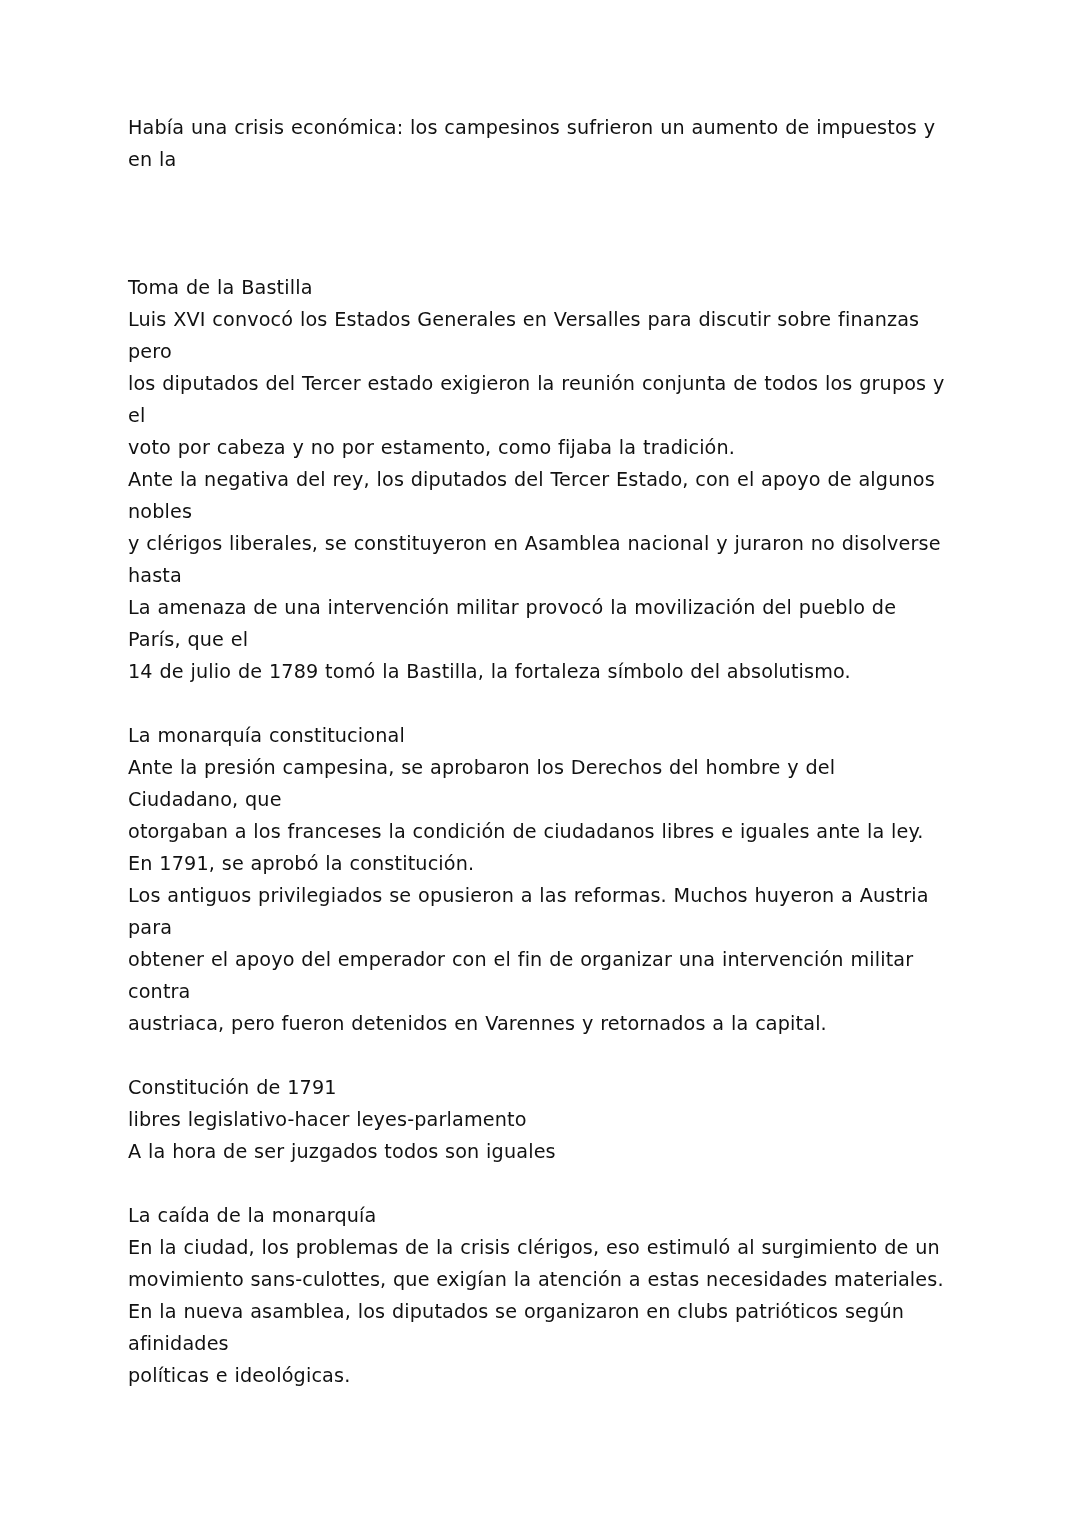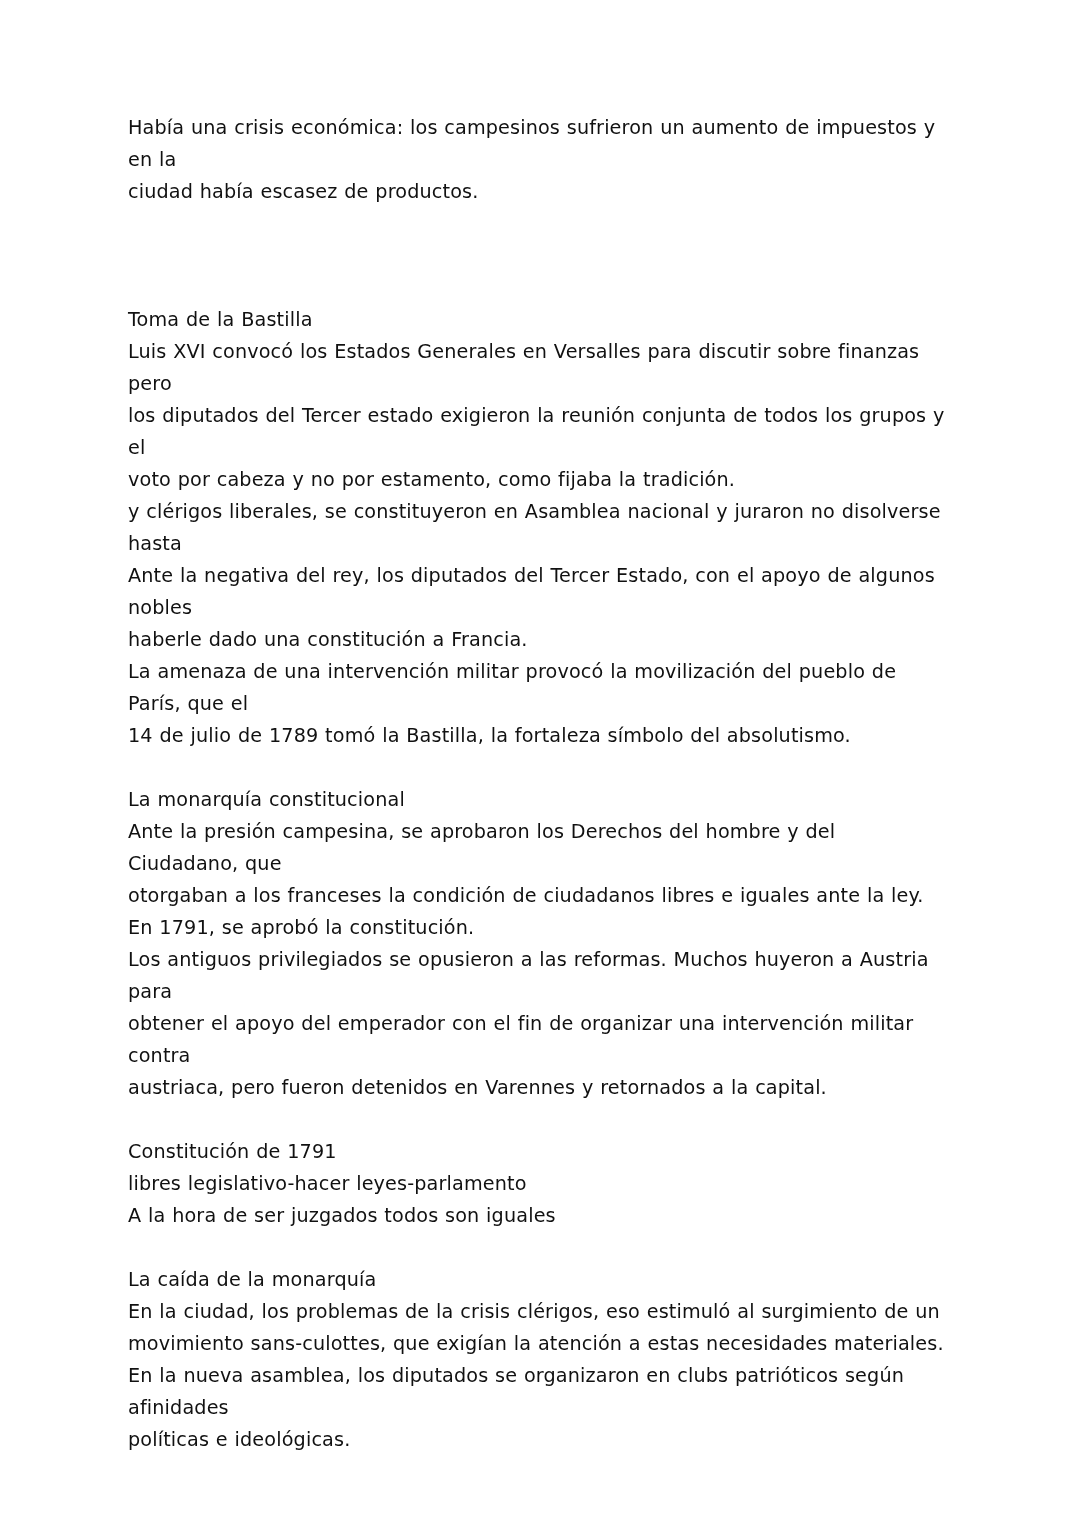--- a/index.html
+++ b/index.html
@@ -49,35 +49,33 @@
   .gap-1 { height: 32px; }
   .gap-3 { height: 96px; }
 </style>
 </head>
 <body style="background: rgb(255, 255, 255);">
 
 <div class="page">
   <div class="doc-body" id="doc-body">
       <div class="block">
         <div class="line">Había una crisis económica: los campesinos sufrieron un aumento de impuestos y en la</div>
-        <div class="line">ciudad había escasez de productos.</div>
       </div>
       <div class="gap-3"></div>
       <div class="block">
         <div class="line">Toma de la Bastilla</div>
       </div>
       <div class="block">
         <div class="line">Luis XVI convocó los Estados Generales en Versalles para discutir sobre finanzas pero</div>
         <div class="line">los diputados del Tercer estado exigieron la reunión conjunta de todos los grupos y el</div>
         <div class="line">voto por cabeza y no por estamento, como fijaba la tradición.</div>
       </div>
       <div class="block">
+        <div class="line">Ante la negativa del rey, los diputados del Tercer Estado, con el apoyo de algunos nobles</div>
         <div class="line">y clérigos liberales, se constituyeron en Asamblea nacional y juraron no disolverse hasta</div>
-        <div class="line">Ante la negativa del rey, los diputados del Tercer Estado, con el apoyo de algunos nobles</div>
-        <div class="line">haberle dado una constitución a Francia.</div>
       </div>
       <div class="block">
         <div class="line">La amenaza de una intervención militar provocó la movilización del pueblo de París, que el</div>
         <div class="line">14 de julio de 1789 tomó la Bastilla, la fortaleza símbolo del absolutismo.</div>
       </div>
       <div class="gap-1"></div>
       <div class="block">
         <div class="line">La monarquía constitucional</div>
       </div>
       <div class="block">

